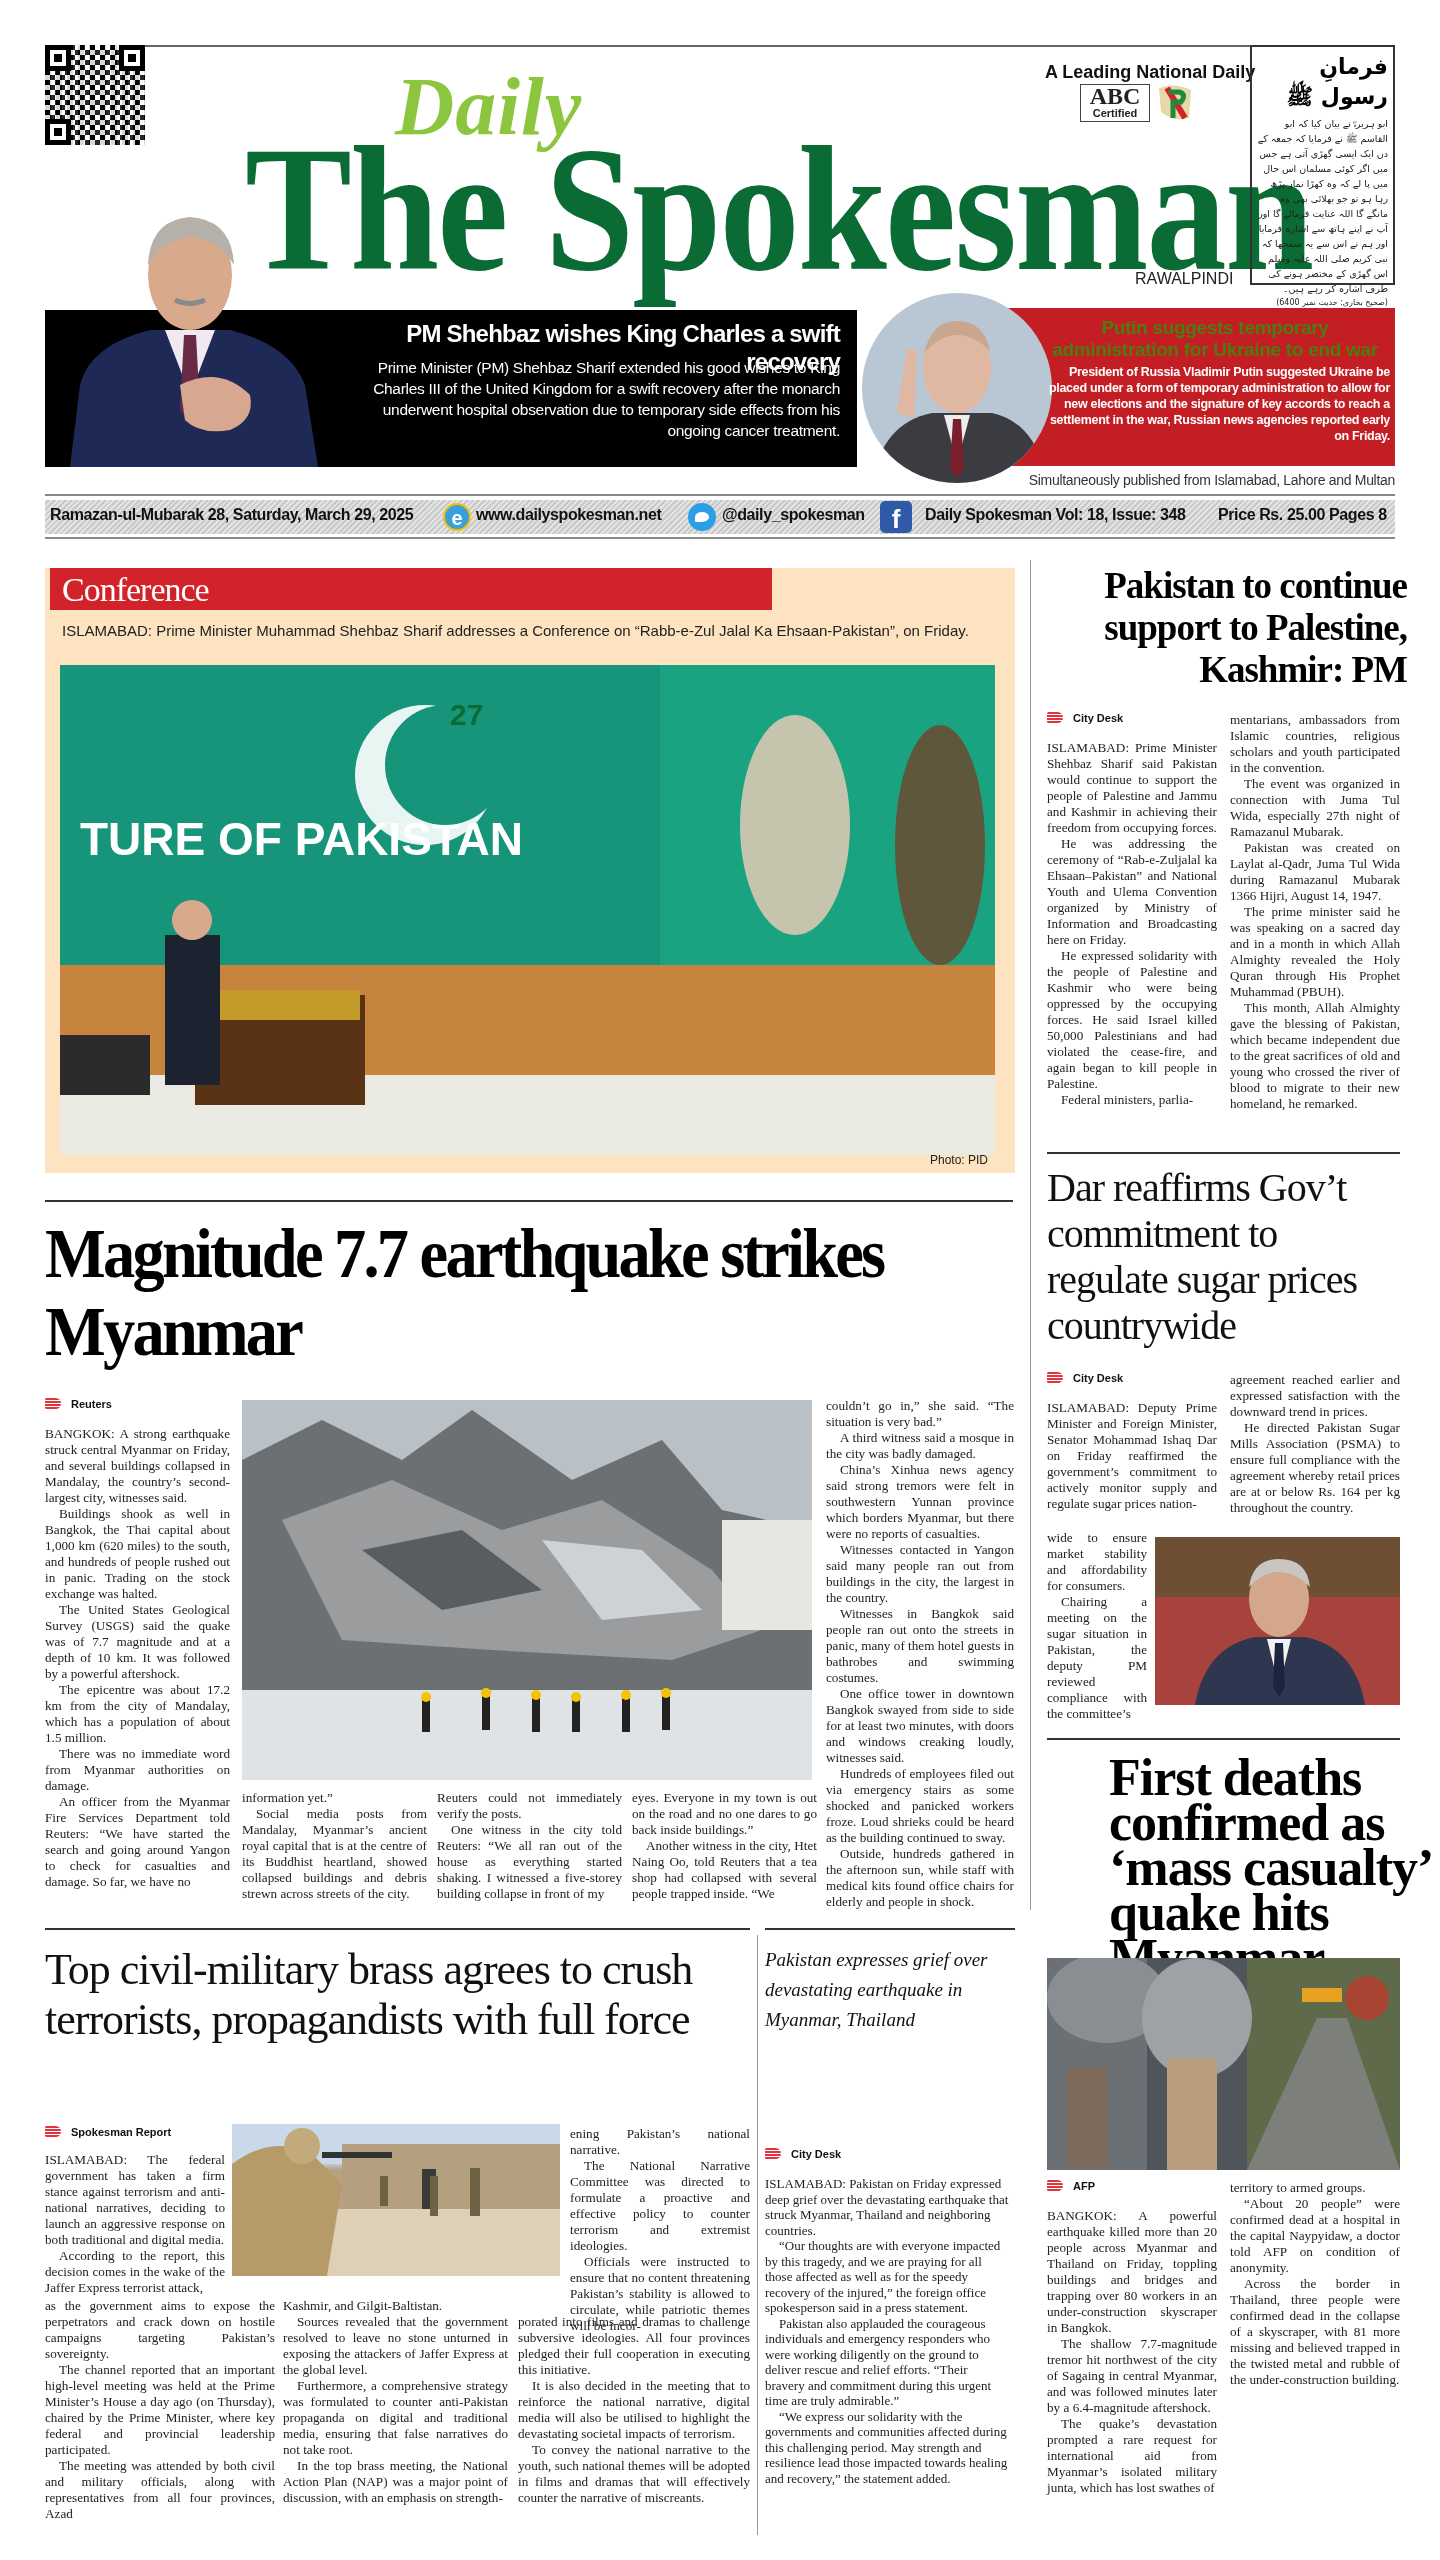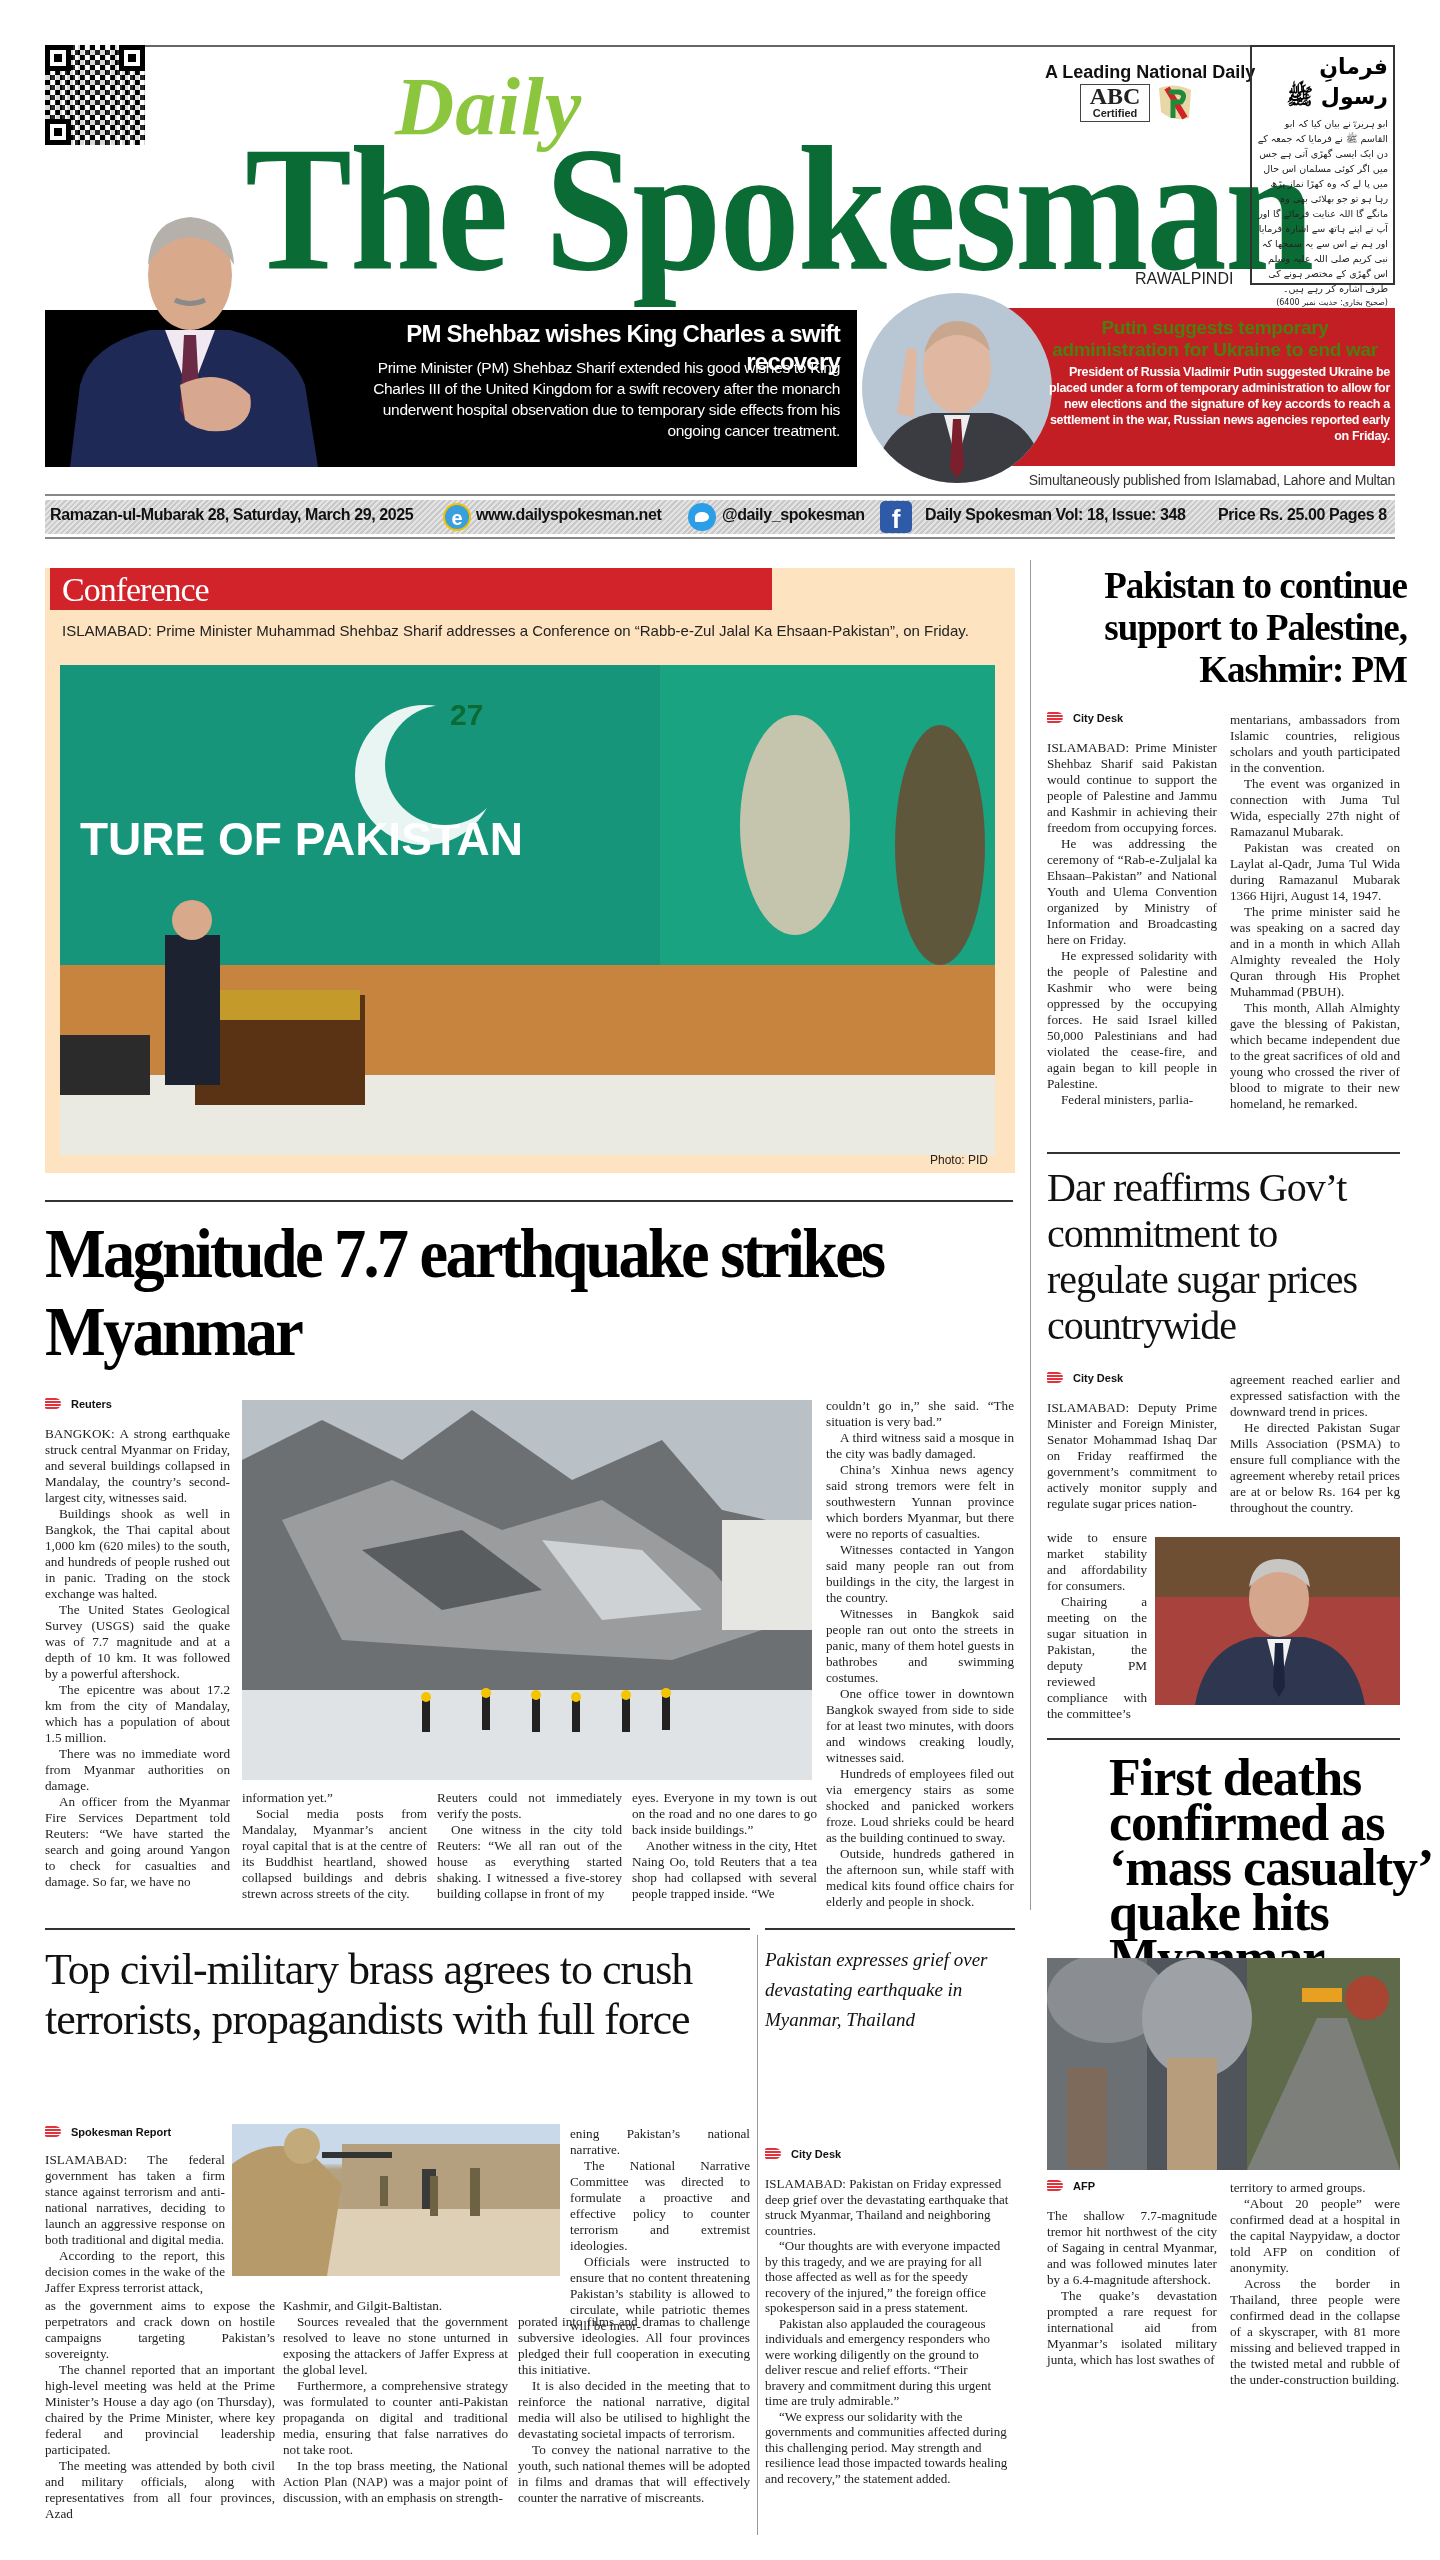--- a/index.html
+++ b/index.html
@@ -240,20 +240,21 @@
     <ellipse cx="150" cy="60" rx="55" ry="60" fill="#9ea2a6"></ellipse>
     <rect x="20" y="110" width="40" height="100" fill="#7d6a5a"></rect>
     <rect x="120" y="100" width="50" height="112" fill="#b79d7c"></rect>
     <path d="M200 212 L270 60 L300 60 L353 212 Z" fill="#7d7f7a"></path>
     <rect x="255" y="30" width="40" height="14" fill="#e8a020"></rect>
     <circle cx="320" cy="40" r="22" fill="#c0392b" opacity="0.75"></circle>
   </svg>
 </div>
 <div class="abs byline" style="left:1047px; top:2180px;"><span class="byline-icon"></span><span>AFP</span></div>
 <div class="abs body-text" style="left:1047px; top:2208px; width:170px;">
+  <p>BANGKOK: A powerful earthquake killed more than 20 people across Myanmar and Thailand on Friday, toppling buildings and bridges and trapping over 80 workers in an under-construction skyscraper in Bangkok.</p>
     <p>The shallow 7.7-magnitude tremor hit northwest of the city of Sagaing in central Myanmar, and was followed minutes later by a 6.4-magnitude aftershock.</p>
     <p>The quake’s devastation prompted a rare request for international aid from Myanmar’s isolated military junta, which has lost swathes of</p>
 </div>
 <div class="abs body-text" style="left:1230px; top:2180px; width:170px;">
   <p style="text-indent:0">territory to armed groups.</p>
     <p>“About 20 people” were confirmed dead at a hospital in the capital Naypyidaw, a doctor told AFP on condition of anonymity.</p>
     <p>Across the border in Thailand, three people were confirmed dead in the collapse of a skyscraper, with 81 more missing and believed trapped in the twisted metal and rubble of the under-construction building.</p>
 </div>
 
 <div class="abs rule" style="left:45px; top:1200px; width:968px;"></div>

